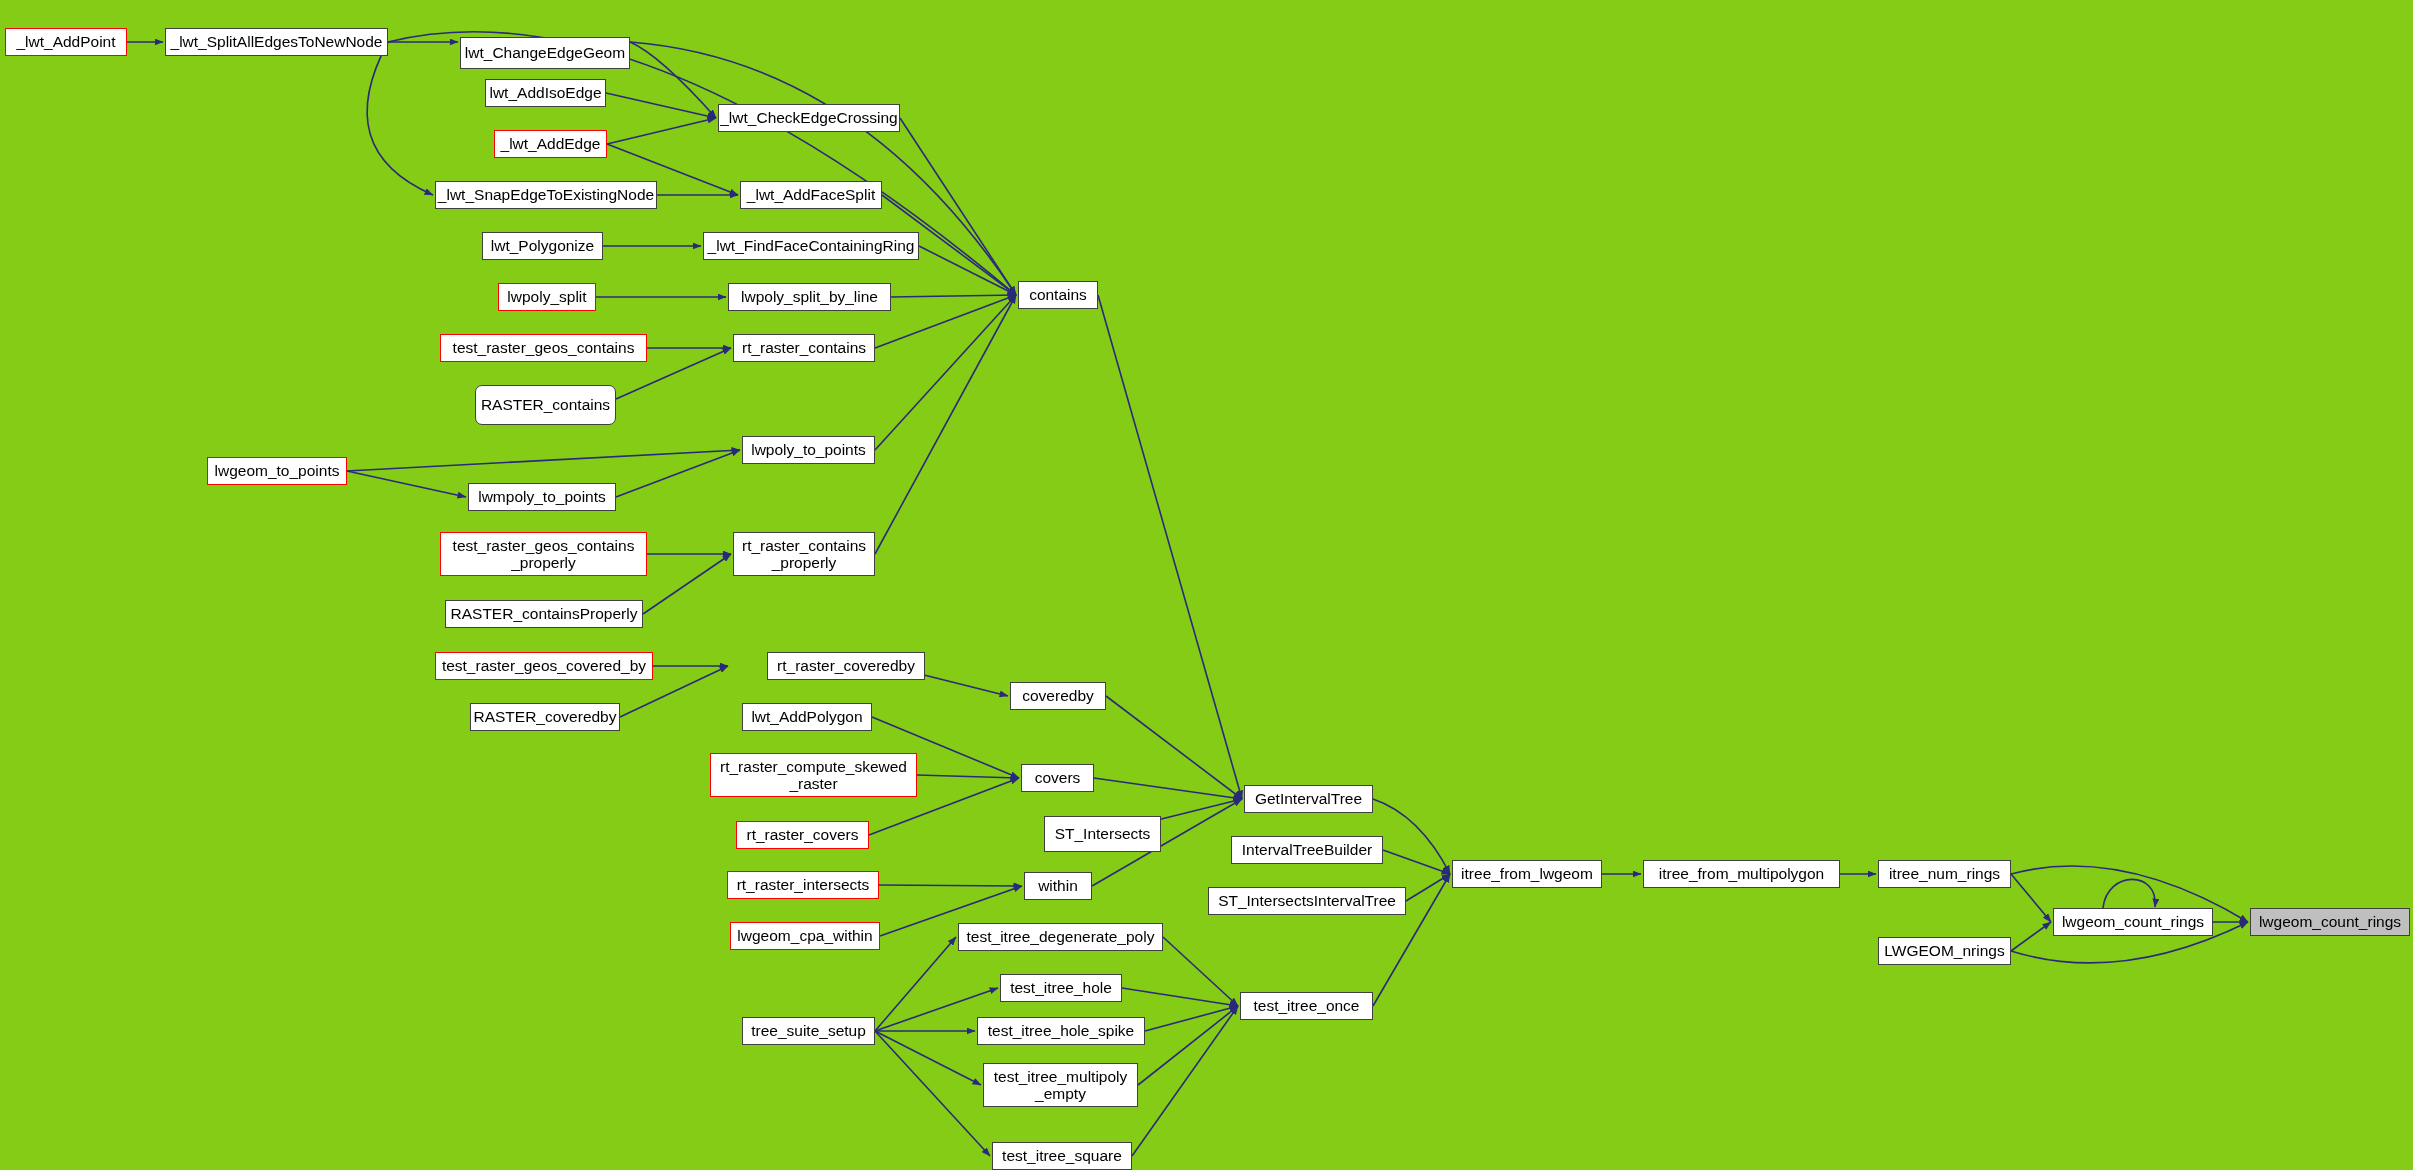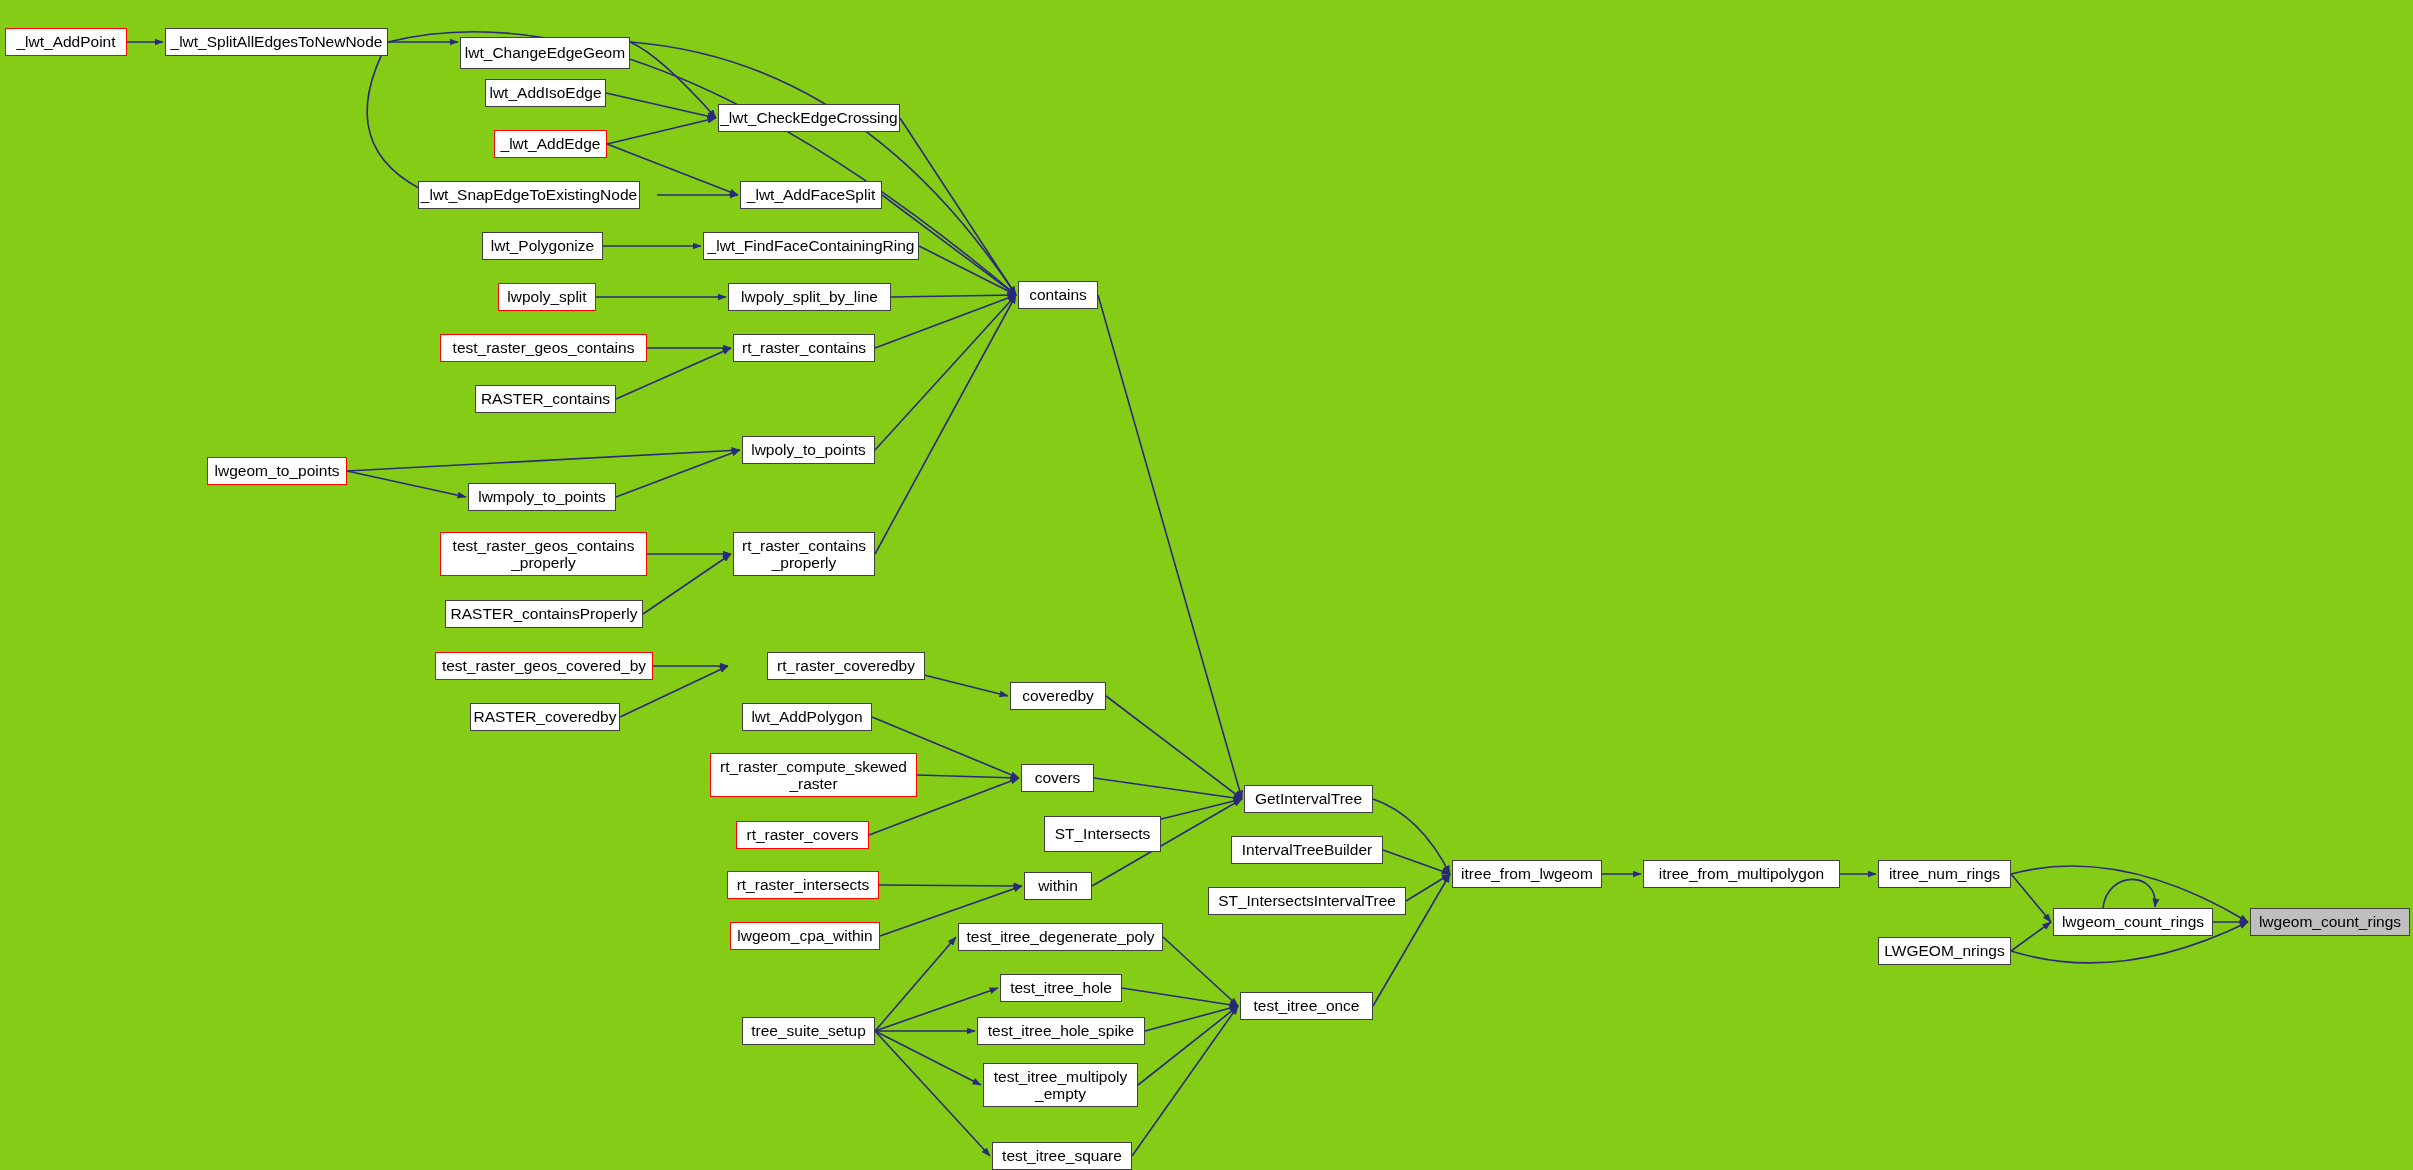--- a/index.html
+++ b/index.html
@@ -97,25 +97,25 @@
         <path d="M 2011 951 L 2051 922" fill="none" stroke="#2a2a7a" stroke-width="1.6" marker-end="url(#arrowhead)"></path>
         <path d="M 2011 951 Q 2120 985 2248 922" fill="none" stroke="#2a2a7a" stroke-width="1.6" marker-end="url(#arrowhead)"></path>
       </g>
   </svg>
   <div id="node-layer">
       <div class="node red" style="left: 5px; top: 28px; width: 122px; height: 28px;">_lwt_AddPoint</div>
       <div class="node" style="left: 165px; top: 28px; width: 223px; height: 28px;">_lwt_SplitAllEdgesToNewNode</div>
       <div class="node" style="left: 460px; top: 28px; width: 170px; height: 32px; margin-top: 9px;">lwt_ChangeEdgeGeom</div>
       <div class="node" style="left: 485px; top: 79px; width: 121px; height: 28px;">lwt_AddIsoEdge</div>
       <div class="node red" style="left: 494px; top: 130px; width: 113px; height: 28px;">_lwt_AddEdge</div>
-      <div class="node" style="left: 418px; top: 181px; width: 222px; height: 28px;">_lwt_SnapEdgeToExistingNode</div>
+      <div class="node" style="left: 435px; top: 181px; width: 222px; height: 28px;">_lwt_SnapEdgeToExistingNode</div>
       <div class="node" style="left: 482px; top: 232px; width: 121px; height: 28px;">lwt_Polygonize</div>
       <div class="node red" style="left: 498px; top: 283px; width: 98px; height: 28px;">lwpoly_split</div>
       <div class="node red" style="left: 440px; top: 334px; width: 207px; height: 28px;">test_raster_geos_contains</div>
-      <div class="node" style="left: 475px; top: 385px; width: 141px; height: 28px;">RASTER_contains</div>
+      <div class="node" style="left: 475px; top: 385px; width: 141px; height: 40px; border-radius: 7px;">RASTER_contains</div>
       <div class="node red" style="left: 207px; top: 457px; width: 140px; height: 28px;">lwgeom_to_points</div>
       <div class="node" style="left: 468px; top: 483px; width: 148px; height: 28px;">lwmpoly_to_points</div>
       <div class="node red" style="left: 440px; top: 532px; width: 207px; height: 44px;">test_raster_geos_contains
 _properly</div>
       <div class="node" style="left: 445px; top: 600px; width: 198px; height: 28px;">RASTER_containsProperly</div>
       <div class="node red" style="left: 435px; top: 652px; width: 218px; height: 28px;">test_raster_geos_covered_by</div>
       <div class="node" style="left: 470px; top: 703px; width: 150px; height: 28px;">RASTER_coveredby</div>
       <div class="node red" style="left: 710px; top: 753px; width: 207px; height: 44px;">rt_raster_compute_skewed
 _raster</div>
       <div class="node red" style="left: 736px; top: 821px; width: 133px; height: 28px;">rt_raster_covers</div>

